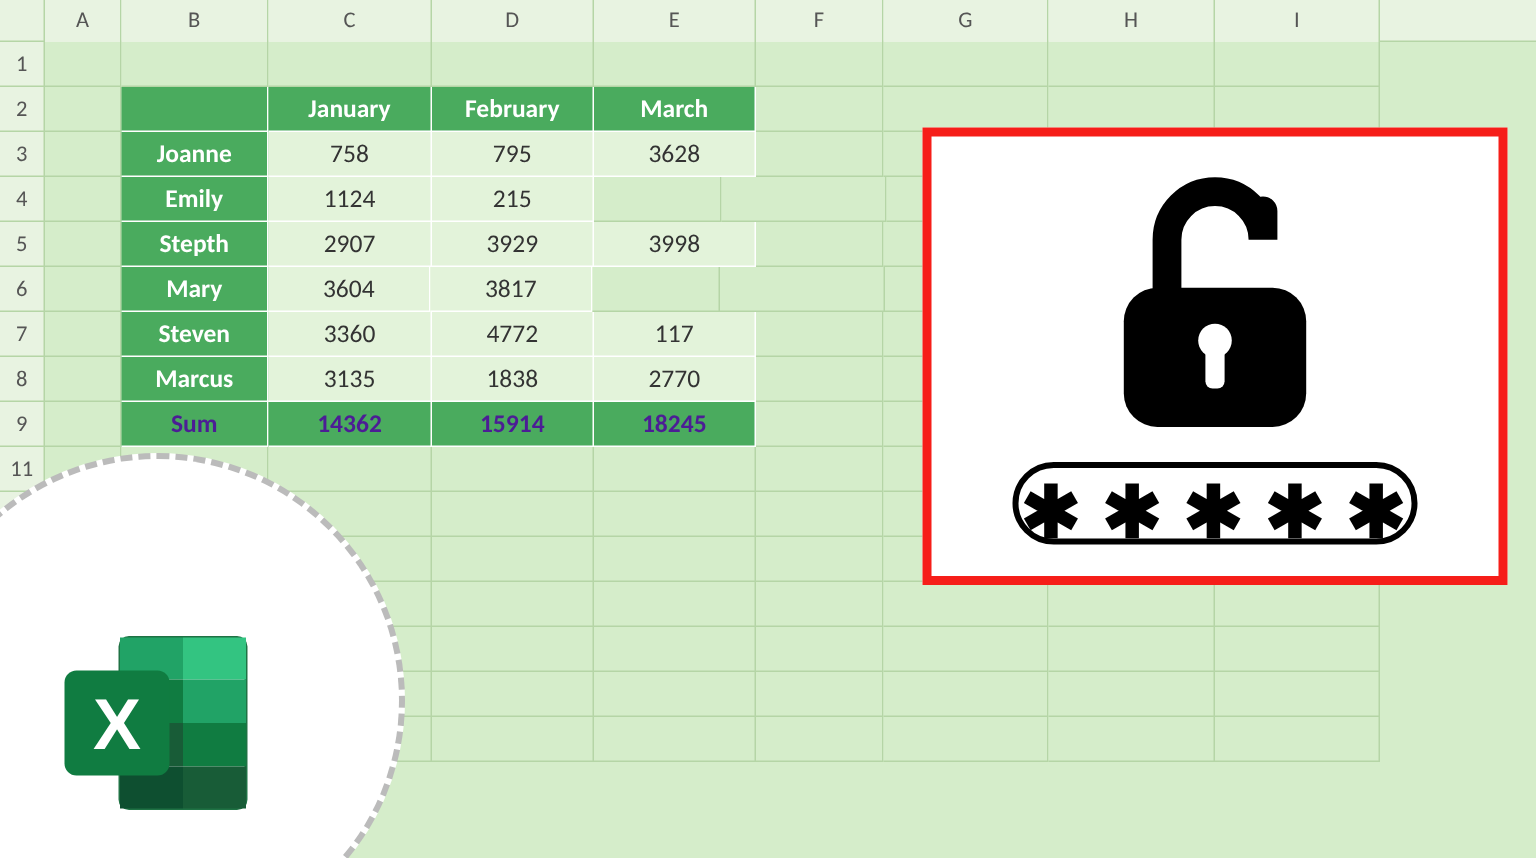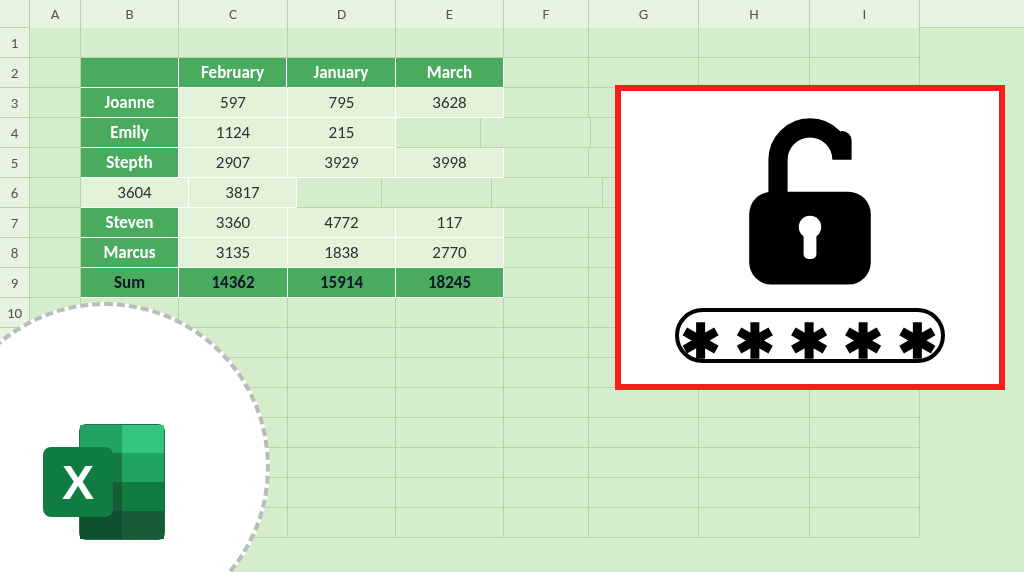--- a/index.html
+++ b/index.html
@@ -81,21 +81,21 @@
       border-bottom: 1px solid #fff;
     }
     .cell.data-cell {
       background: #e3f3da;
       border-right: 1px solid #fff;
       border-bottom: 1px solid #fff;
       color: #333;
     }
     .cell.sum-cell {
       background: #4aab5e;
-      color: #0f172a;
+      color: #4c1d95;
       font-weight: bold;
       border-right: 1px solid #fff;
       border-bottom: 1px solid #fff;
     }
     .colA { width: 51px; }
     .colB { width: 98px; }
     .colC { width: 109px; }
     .colD { width: 108px; }
     .colE { width: 108px; }
     .colF { width: 85px; }
@@ -195,34 +195,34 @@
       <div class="cell colF"></div>
       <div class="cell colG"></div>
       <div class="cell colH"></div>
       <div class="cell colI"></div>
     </div>
 
     <div class="grid-row">
       <div class="row-header">2</div>
       <div class="cell colA"></div>
       <div class="cell colB header-green"></div>
+      <div class="cell colC header-green">January</div>
       <div class="cell colD header-green">February</div>
-      <div class="cell colC header-green">January</div>
       <div class="cell colE header-green">March</div>
       <div class="cell colF"></div>
       <div class="cell colG"></div>
       <div class="cell colH"></div>
       <div class="cell colI"></div>
     </div>
 
     <div class="grid-row">
       <div class="row-header">3</div>
       <div class="cell colA"></div>
       <div class="cell colB header-green">Joanne</div>
-      <div class="cell colC data-cell">597</div>
+      <div class="cell colC data-cell">758</div>
       <div class="cell colD data-cell">795</div>
       <div class="cell colE data-cell">3628</div>
       <div class="cell colF"></div>
       <div class="cell colG"></div>
       <div class="cell colH"></div>
       <div class="cell colI"></div>
     </div>
 
     <div class="grid-row">
       <div class="row-header">4</div>
@@ -245,20 +245,21 @@
       <div class="cell colE data-cell">3998</div>
       <div class="cell colF"></div>
       <div class="cell colG"></div>
       <div class="cell colH"></div>
       <div class="cell colI"></div>
     </div>
 
     <div class="grid-row">
       <div class="row-header">6</div>
       <div class="cell colA"></div>
+      <div class="cell colB header-green">Mary</div>
       <div class="cell colD data-cell">3604</div>
       <div class="cell colE data-cell">3817</div>
       <div class="cell colF"></div>
       <div class="cell colG"></div>
       <div class="cell colH"></div>
       <div class="cell colI"></div>
     </div>
 
     <div class="grid-row">
       <div class="row-header">7</div>
@@ -292,32 +293,20 @@
       <div class="cell colB sum-cell">Sum</div>
       <div class="cell colC sum-cell">14362</div>
       <div class="cell colD sum-cell">15914</div>
       <div class="cell colE sum-cell">18245</div>
       <div class="cell colF"></div>
       <div class="cell colG"></div>
       <div class="cell colH"></div>
       <div class="cell colI"></div>
     </div>
 
-    <div class="grid-row">
-      <div class="row-header">10</div>
-      <div class="cell colA"></div>
-      <div class="cell colB"></div>
-      <div class="cell colC"></div>
-      <div class="cell colD"></div>
-      <div class="cell colE"></div>
-      <div class="cell colF"></div>
-      <div class="cell colG"></div>
-      <div class="cell colH"></div>
-      <div class="cell colI"></div>
-    </div>
 
     <div class="grid-row">
       <div class="row-header">11</div>
       <div class="cell colA"></div>
       <div class="cell colB"></div>
       <div class="cell colC"></div>
       <div class="cell colD"></div>
       <div class="cell colE"></div>
       <div class="cell colF"></div>
       <div class="cell colG"></div>

